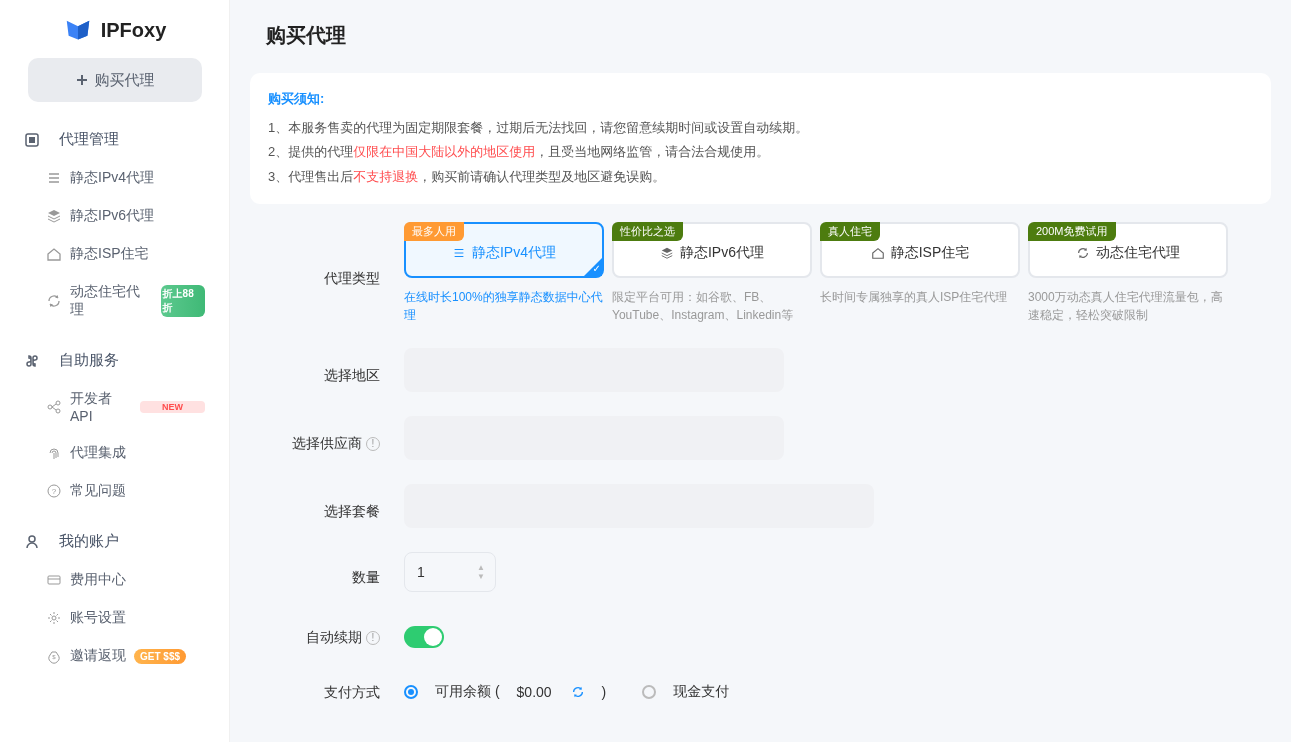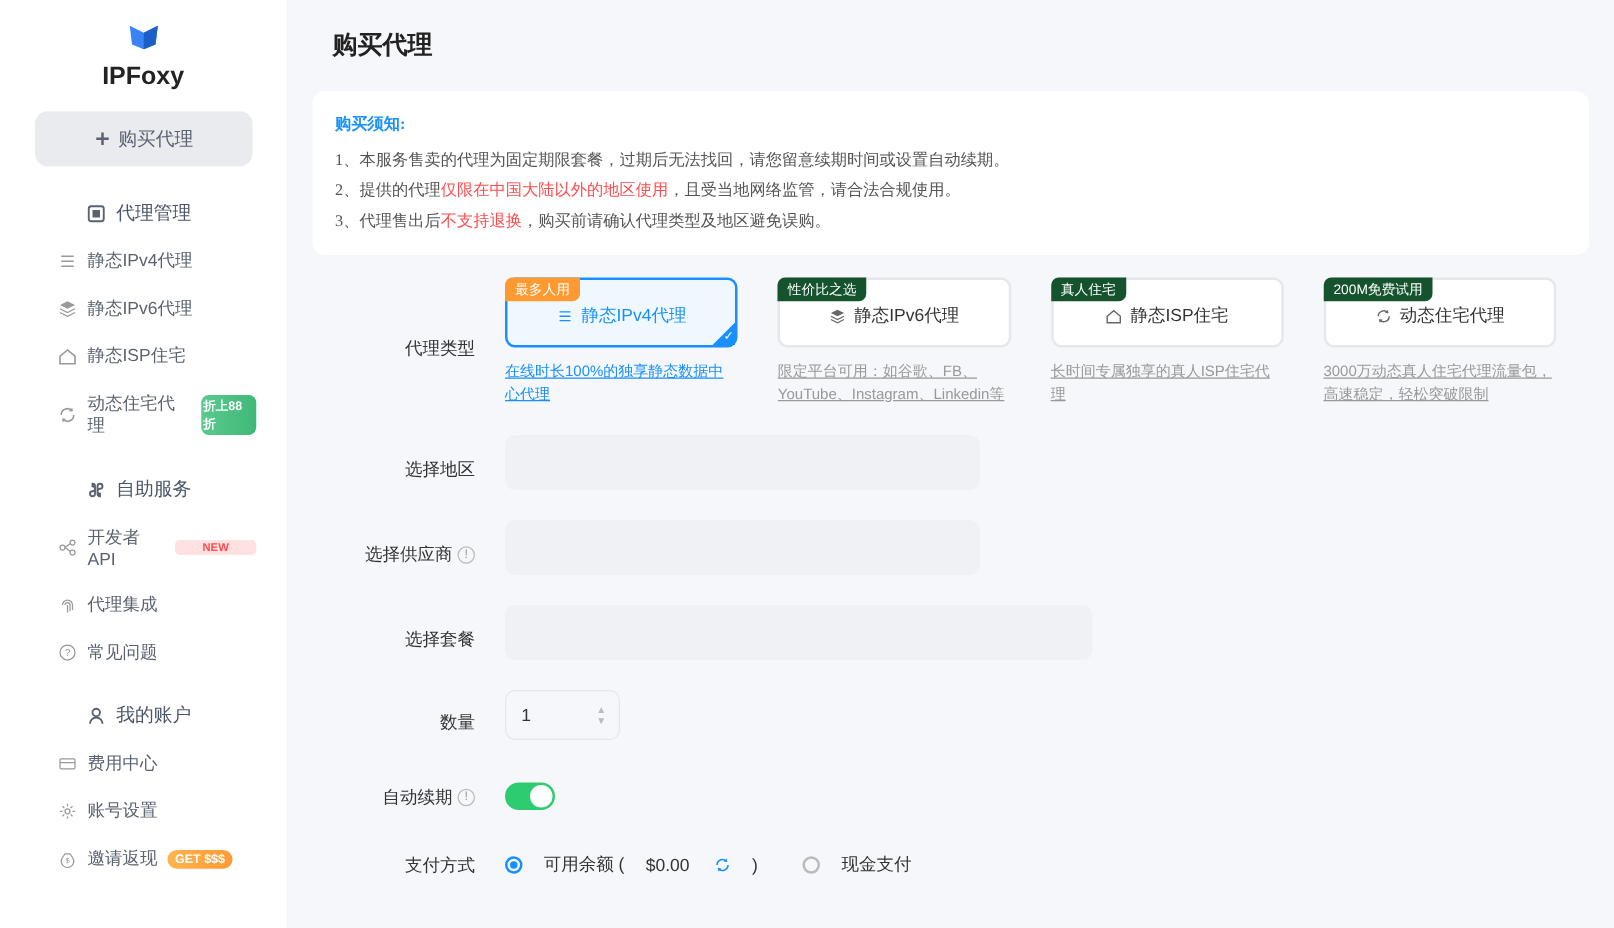--- a/index.html
+++ b/index.html
@@ -1,52 +1,52 @@
 <!DOCTYPE html>
 <html><head>
 <meta charset="utf-8">
 <style>
 * { box-sizing: border-box; margin: 0; padding: 0; }
 body { font-family: -apple-system, BlinkMacSystemFont, "Segoe UI", "PingFang SC", "Microsoft YaHei", sans-serif; background: #f5f7fa; color: #333; font-size: 14px; }
 .app { display: flex; height: 742px; width: 1291px; }
 .sidebar { width: 230px; background: #fff; padding: 18px 0; overflow-y: auto; border-right: 1px solid #f0f0f0; }
-.logo { display: flex; align-items: center; justify-content: center; gap: 8px; font-size: 20px; font-weight: 700; color: #222; margin-bottom: 16px; flex-direction: column; }
+.logo { display: flex; align-items: center; justify-content: center; gap: 8px; font-size: 20px; font-weight: 700; color: #222; margin-bottom: 16px; }
 .logo-icon { width: 30px; height: 24px; }
 .buy-btn { display: flex; align-items: center; justify-content: center; gap: 6px; background: #e9ebef; color: #5a6270; border: none; border-radius: 10px; width: 174px; height: 44px; margin: 0 auto 28px; font-size: 15px; cursor: pointer; font-weight: 500; }
 .nav-sec { margin-bottom: 22px; }
-.nav-head { display: flex; align-items: center; gap: 8px; padding: 0 24px 10px; color: #4a5568; font-size: 15px; font-weight: 500; margin-left: 45px; }
+.nav-head { display: flex; align-items: center; gap: 19px; padding: 0 24px 10px; color: #4a5568; font-size: 15px; font-weight: 500; }
 .nav-item { display: flex; align-items: center; gap: 8px; padding: 10px 24px 10px 46px; color: #5a6270; font-size: 14px; cursor: pointer; }
 .nav-icon { width: 16px; height: 16px; flex-shrink: 0; display: flex; align-items: center; justify-content: center; color: #999; }
 .badge { background: linear-gradient(90deg,#5cc98e,#3fb976); color: #fff; font-size: 10px; padding: 2px 2px; border-radius: 6px; font-weight: 600; }
 .badge-new { background: #ffe1e1; color: #ff4d4d; font-size: 9px; padding: 1px 22px; border-radius: 4px; font-weight: 700; }
 .badge-get { background: linear-gradient(90deg,#ffb44d,#ff9a33); color: #fff; font-size: 10px; padding: 2px 6px; border-radius: 8px; font-weight: 700; }
 
 .main { flex: 1; overflow-y: auto; padding: 0; }
 .page-title { font-size: 20px; font-weight: 700; color: #222; padding: 22px 36px 12px; }
-.notice { background: #fff; margin: 12px 20px 18px; padding: 14px 18px; border-radius: 10px; font-size: 13px; line-height: 1.9; color: #555; font-family: Liberation Serif, serif; }
+.notice { background: #fff; margin: 12px 20px 18px; padding: 14px 18px; border-radius: 10px; font-size: 13px; line-height: 1.9; color: #555; }
 .notice-head { color: #1890ff; font-weight: 600; margin-bottom: 4px; }
 .notice-hl1 { color: #ff4d4f; text-align: center; }
 .notice-hl2 { color: #ff4d4f; }
 
 .form { padding: 0 46px; }
 .row { display: flex; align-items: center; margin-bottom: 24px; }
 .row-label { width: 128px; flex-shrink: 0; text-align: right; padding-right: 24px; color: #333; font-size: 14px; padding-top: 12px; display: flex; justify-content: flex-end; align-items: center; gap: 4px; }
 .row-body { flex: 1; }
 
-.types { display: flex; gap: 32px; }
+.types { display: flex; gap: 8px; }
 .type-col { flex: 1; max-width: 200px; }
 .type-card { position: relative; border: 2px solid #e4e7ec; border-radius: 8px; padding: 14px 10px; text-align: center; cursor: pointer; background: #fff; }
 .type-card.active { border-color: #1890ff; background: #f0f8ff; }
-.type-tag { position: absolute; top: -2px; left: -2px; background: #14532d; color: #fff; font-size: 11px; padding: 2px 8px; border-radius: 6px 0 6px 0; font-weight: 500; }
+.type-tag { position: absolute; top: -2px; left: -2px; background: #4d7c0f; color: #fff; font-size: 11px; padding: 2px 8px; border-radius: 6px 0 6px 0; font-weight: 500; }
 .type-card.active .type-tag { background: #ff9a33; }
 .type-label { display: flex; align-items: center; justify-content: center; gap: 6px; font-size: 14px; font-weight: 500; color: #333; margin-top: 6px; }
 .type-card.active .type-label { color: #1890ff; }
 .type-check { position: absolute; bottom: 0; right: 0; width: 0; height: 0; border-style: solid; border-width: 0 0 18px 18px; border-color: transparent transparent #1890ff transparent; }
 .type-check::after { content: "✓"; position: absolute; right: 1px; top: 5px; color: #fff; font-size: 10px; }
-.type-desc { font-size: 12px; color: #999; margin-top: 10px; line-height: 1.5; text-decoration: underline; }
+.type-desc { font-size: 12px; color: #999; margin-top: 10px; line-height: 1.5; }
 .type-col.active-col .type-desc { color: #1890ff; }
 
 .sel-box { background: #f0f1f4; border-radius: 8px; height: 44px; width: 380px; }
 .sel-box.wide { width: 470px; }
 
 .num-input { position: relative; width: 92px; height: 40px; border: 1px solid #e4e7ec; border-radius: 8px; display: flex; align-items: center; padding: 0 24px 0 12px; font-size: 14px; color: #333; }
 .num-arrows { position: absolute; right: 4px; top: 4px; bottom: 4px; width: 14px; display: flex; flex-direction: column; justify-content: center; color: #bbb; font-size: 8px; }
 
 .switch { position: relative; width: 40px; height: 22px; background: #2ecc71; border-radius: 11px; cursor: pointer; }
 .switch-knob { position: absolute; right: 2px; top: 2px; width: 18px; height: 18px; background: #fff; border-radius: 50%; }

